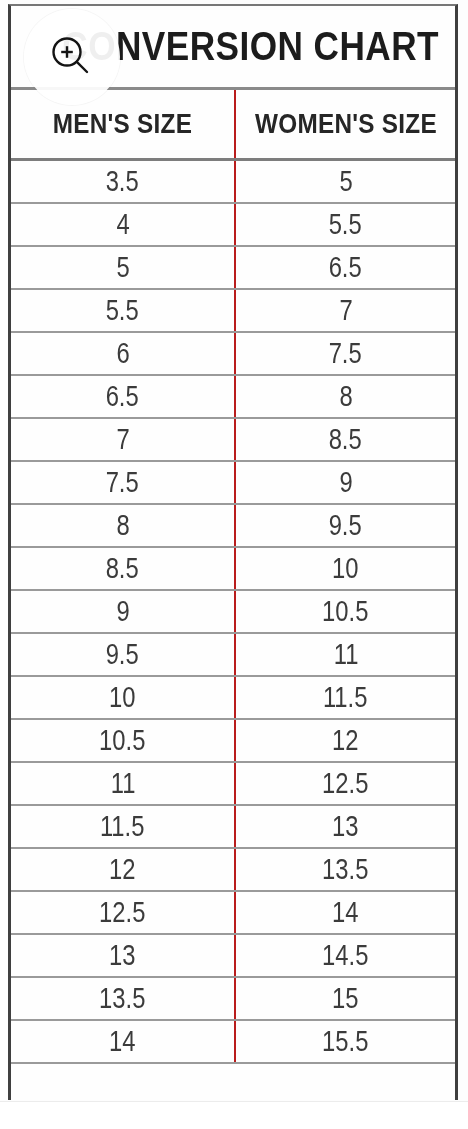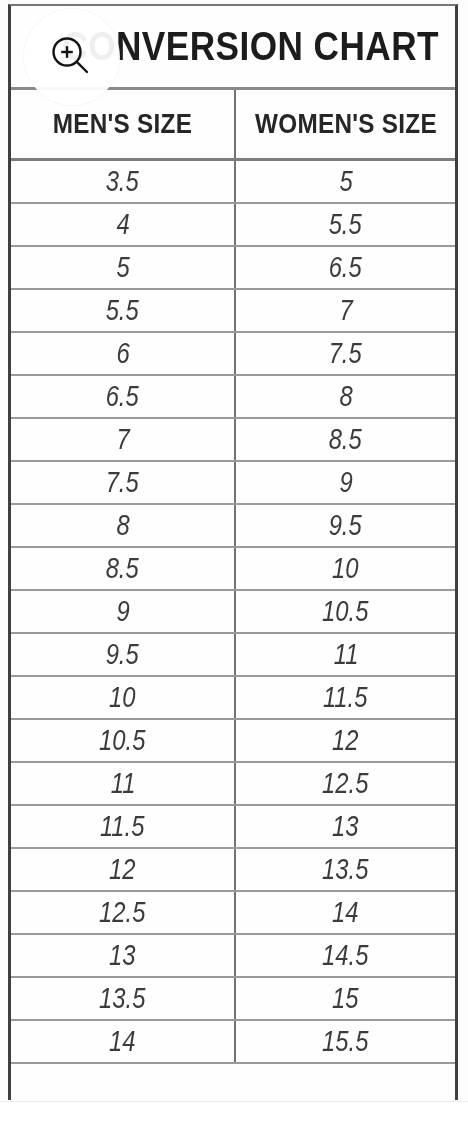--- a/index.html
+++ b/index.html
@@ -77,41 +77,40 @@
 
   table.size-table th,
   table.size-table td {
     text-align: center;
     vertical-align: middle;
     border-bottom: 2px solid #9a9a9a;
     padding: 0;
   }
   table.size-table th + th,
   table.size-table td + td {
-    border-left: 2px solid #737373;
+    border-left: 2px solid #b91c1c;
   }
 
   table.size-table th {
     height: 68px;
     border-bottom: 3px solid #7d7d7d;
   }
   .th-text {
     display: inline-block;
     font-family: "Liberation Sans Narrow", "Liberation Sans", sans-serif;
     font-weight: 700;
     font-size: 27px;
     letter-spacing: 0.3px;
     color: #262626;
     transform: scaleX(0.9);
     white-space: nowrap;
   }
 
   table.size-table td {
     height: 41px;
-    font-style: italic;
   }
   .td-text {
     display: inline-block;
     font-family: "Liberation Sans Narrow", "Liberation Sans", sans-serif;
     font-weight: 400;
     font-size: 29px;
     color: #3b3b3b;
     transform: scaleX(0.82);
     white-space: nowrap;
     line-height: 1;

